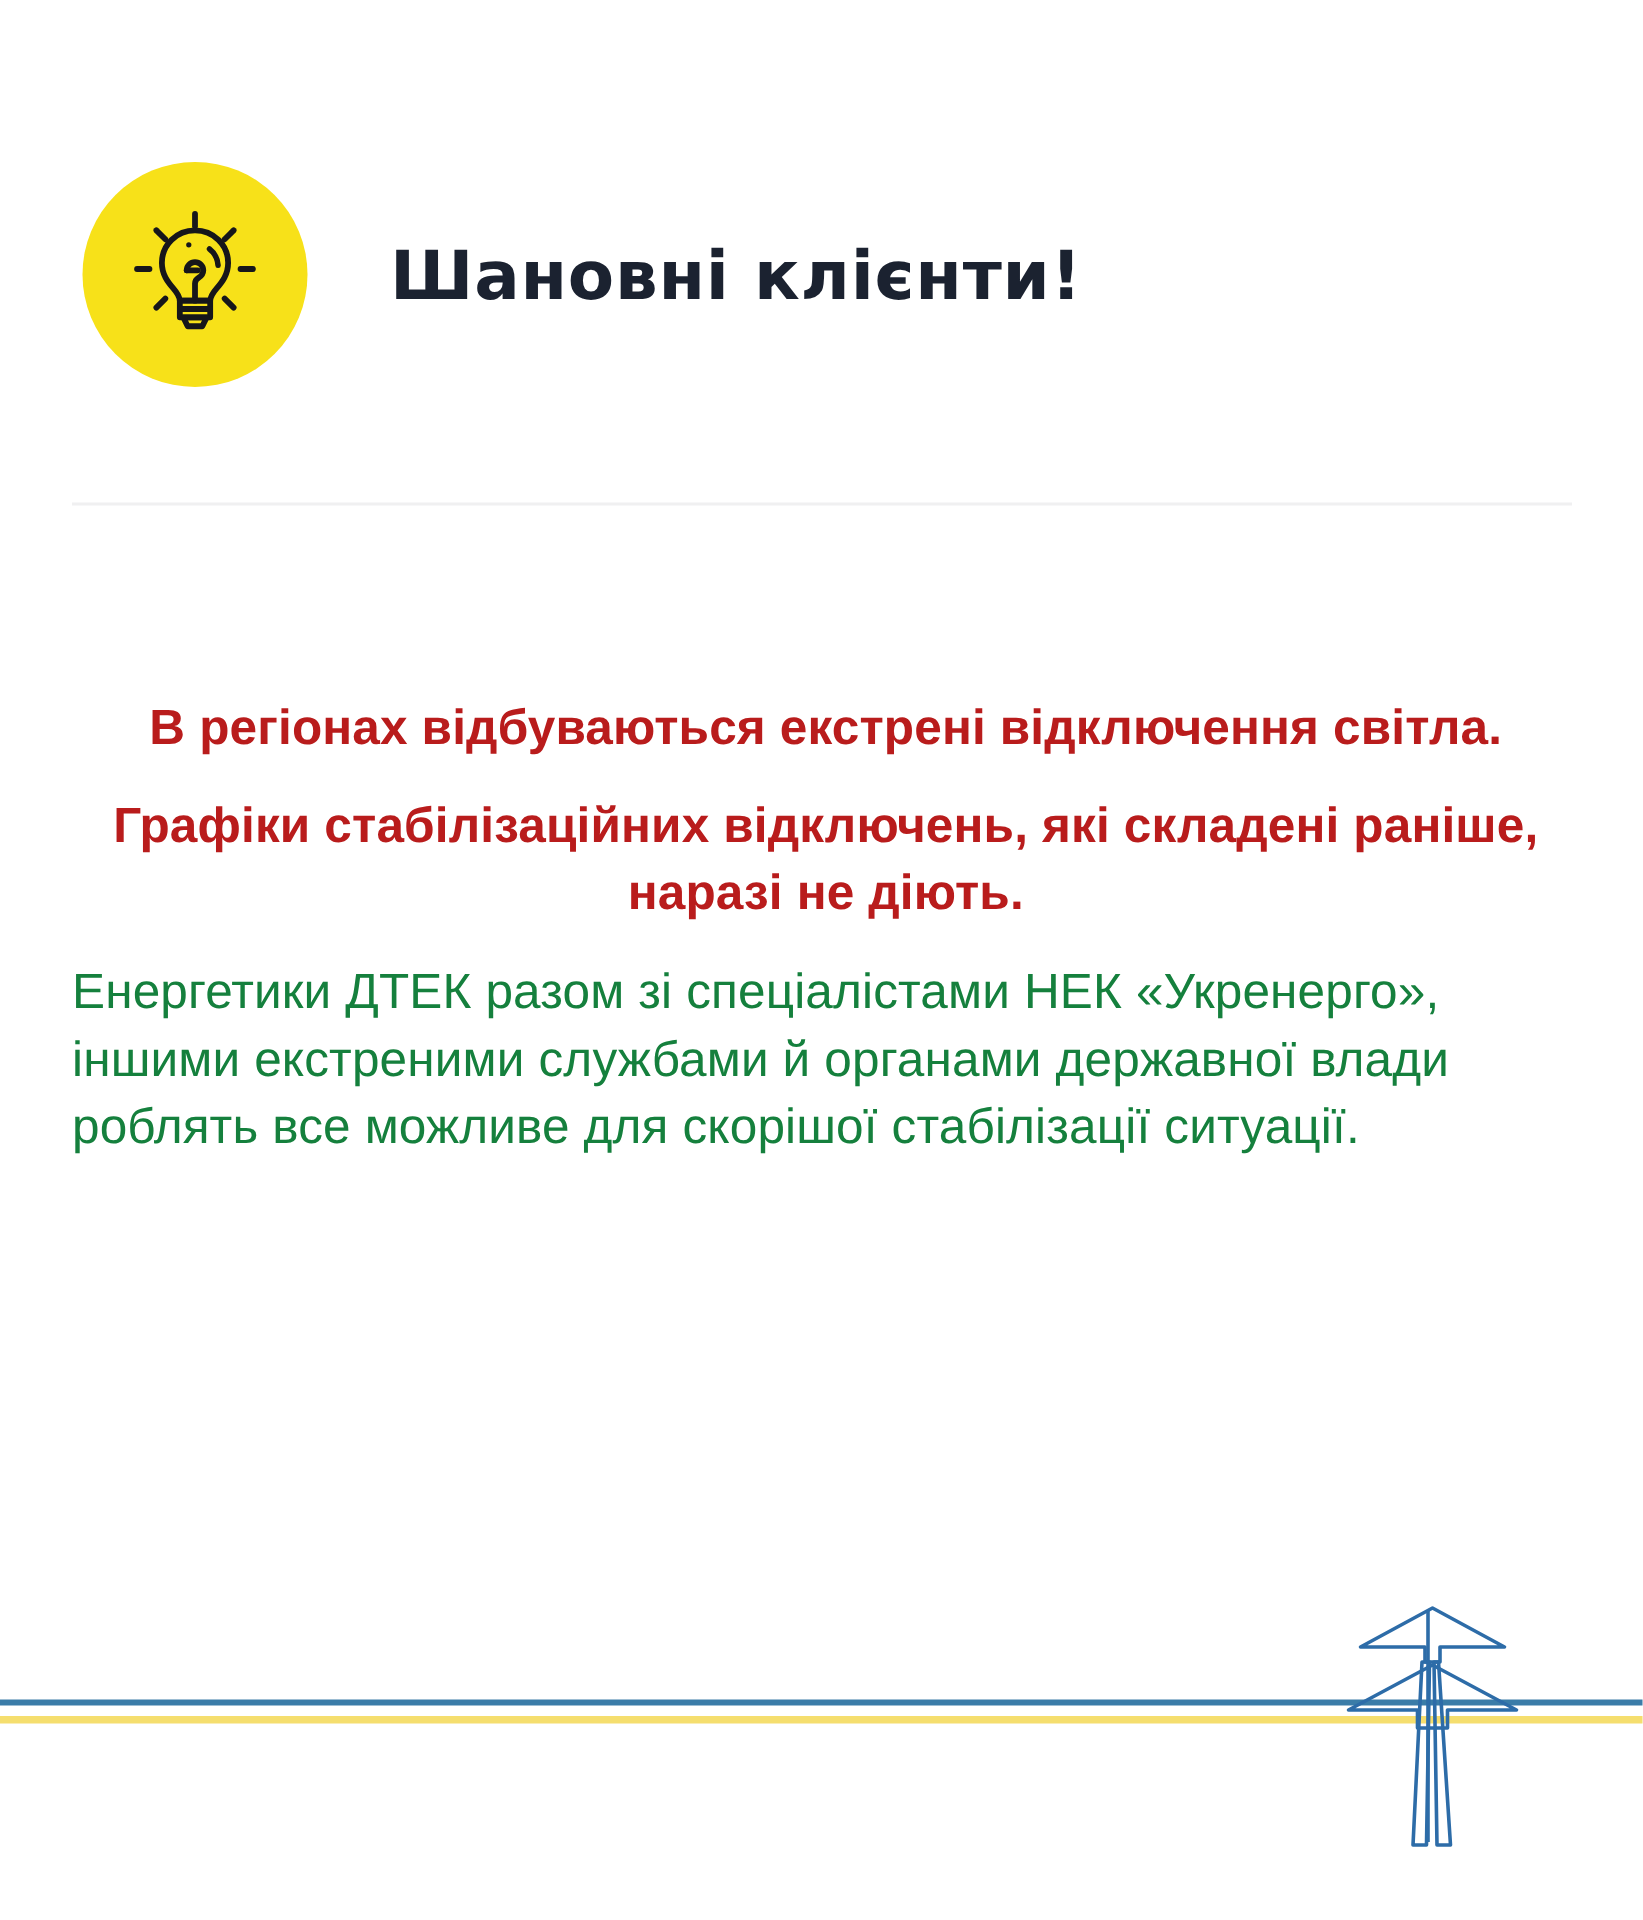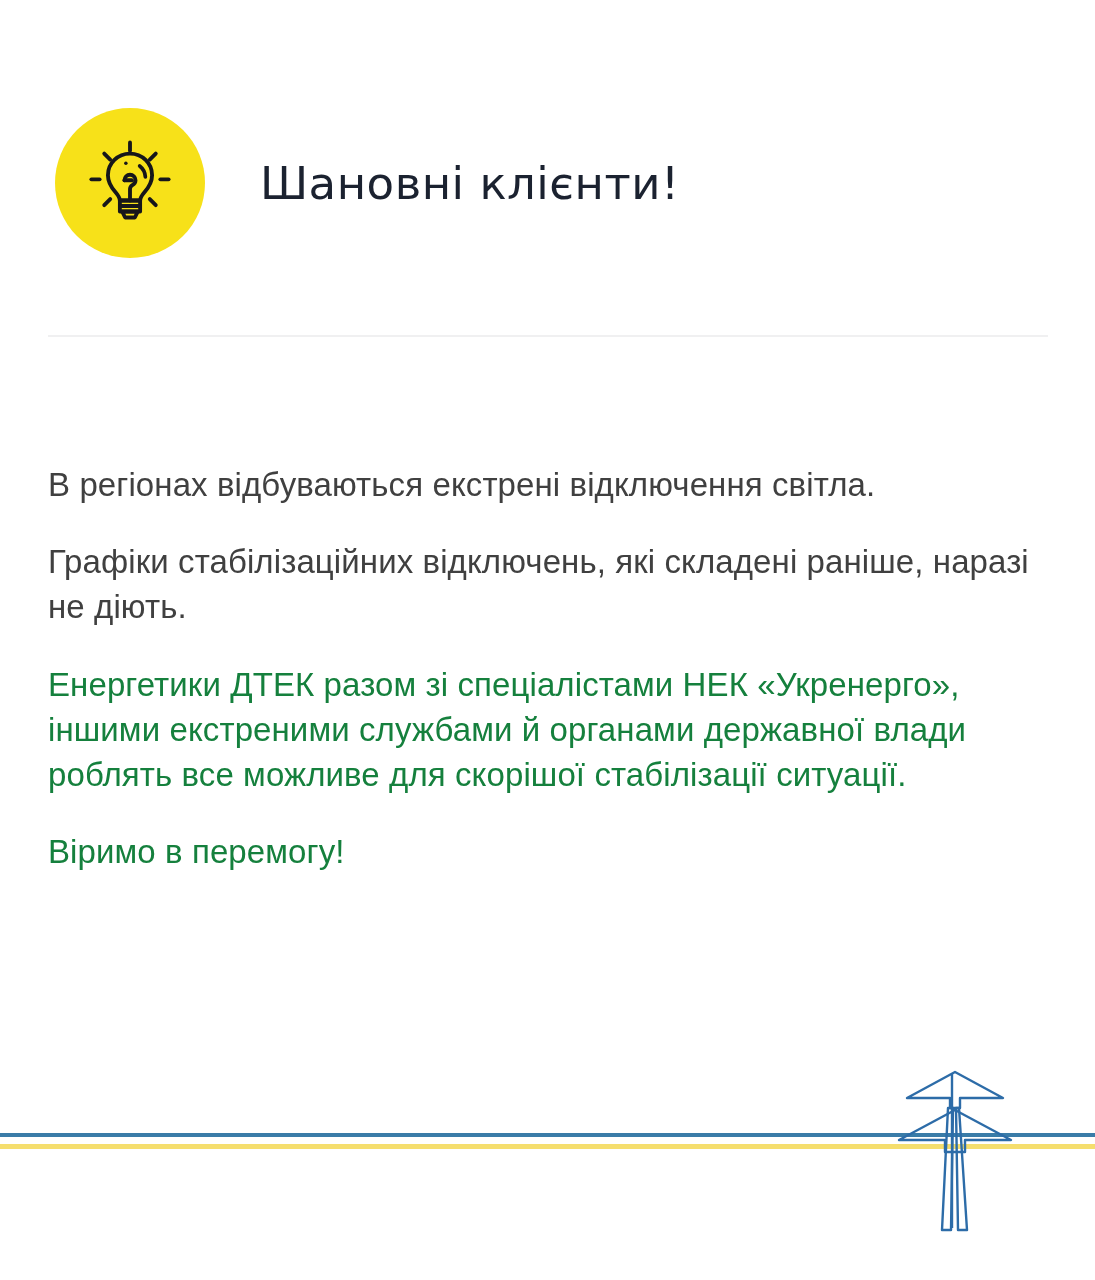--- a/index.html
+++ b/index.html
@@ -37,21 +37,21 @@
     justify-content:center;
     flex:0 0 auto;
   }
 
   .bulb-badge svg { display:block; }
 
   .page-title {
     margin-left:55px;
     font-family:"DejaVu Sans", sans-serif;
     font-size:45px;
-    font-weight:normal;
+    font-weight:bold;
     letter-spacing:0.5px;
     color:#1b2230;
     white-space:nowrap;
   }
 
   
   .divider {
     position:absolute;
     left:48px;
     top:335px;
@@ -69,26 +69,27 @@
   }
 
   .para {
     color:#15803d;
     font-size:33px;
     line-height:1.37;
     letter-spacing:0.1px;
   }
 
   .para.strong {
-    font-weight:normal;
-    color:#404040;
+    font-weight:bold;
+    color:#b91c1c;
+    text-align:center;
   }
 
   .para + .para { margin-top:34px; }
-  .para.gap-lg { margin-top:32px; }
+  .para.gap-lg { margin-top:20px; }
 
   
   .wires {
     position:absolute;
     left:0;
     top:1128px;
     width:1095px;
     height:26px;
     pointer-events:none;
   }
@@ -156,21 +157,20 @@
 
 <div class="divider"></div>
 
 <div class="content">
   <p class="para strong">В регіонах відбуваються екстрені відключення світла.</p>
 
   <p class="para strong gap-lg">Графіки стабілізаційних відключень, які складені раніше, наразі не діють.</p>
 
   <p class="para gap-lg">Енергетики ДТЕК разом зі спеціалістами НЕК «Укренерго», іншими екстреними службами й органами державної влади роблять все можливе для скорішої стабілізації ситуації.</p>
 
-  <p class="para gap-lg">Віримо в перемогу!</p>
 </div>
 
 <div class="wires">
   <div class="wire-blue"></div>
   <div class="wire-yellow"></div>
 </div>
 
 <div class="pylon">
   <svg width="140" height="165" viewBox="0 0 140 165" fill="none" stroke="#2D6CA8" stroke-width="2.4" stroke-linejoin="round">
 

